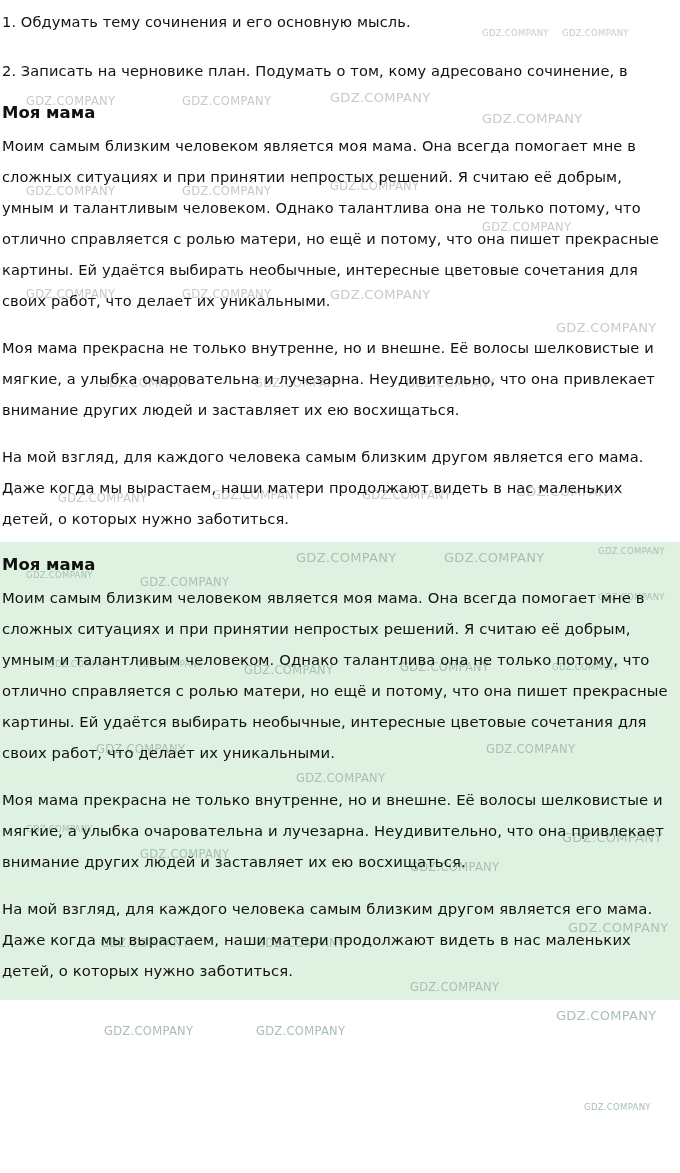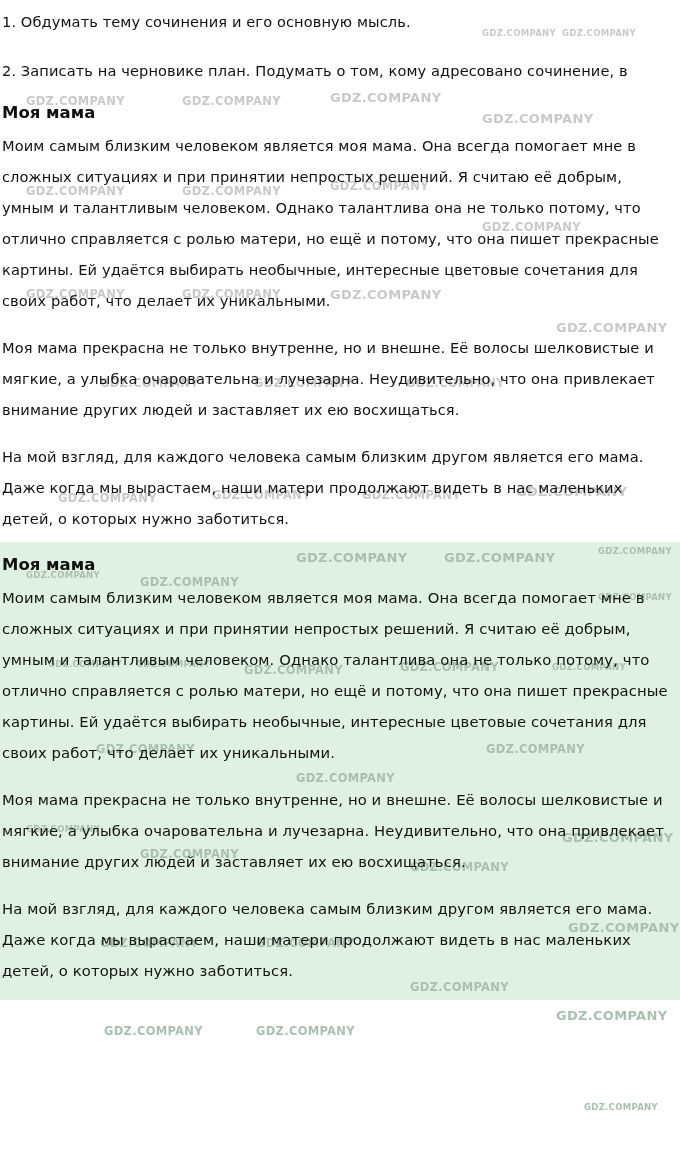--- a/index.html
+++ b/index.html
@@ -67,21 +67,20 @@
   
   .wm {
     position: absolute;
     font-family: "DejaVu Sans", "Liberation Sans", sans-serif;
     color: #c9c9c9;
     white-space: nowrap;
     pointer-events: none;
     user-select: none;
     z-index: 1;
     letter-spacing: 0.3px;
-    font-weight: bold;
   }
   .section-green .wm {
     color: #a9bfaf;
   }
   .wm-sm { font-size: 8.5px; }
   .wm-md { font-size: 11.5px; }
   .wm-lg { font-size: 13px; }
 </style>
 </head>
 <body>

